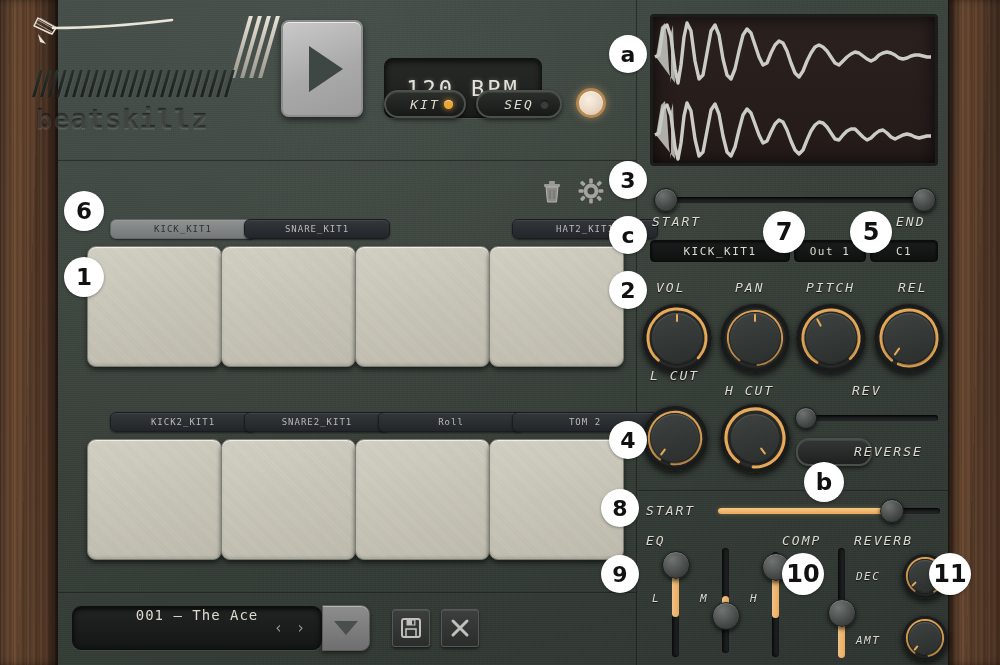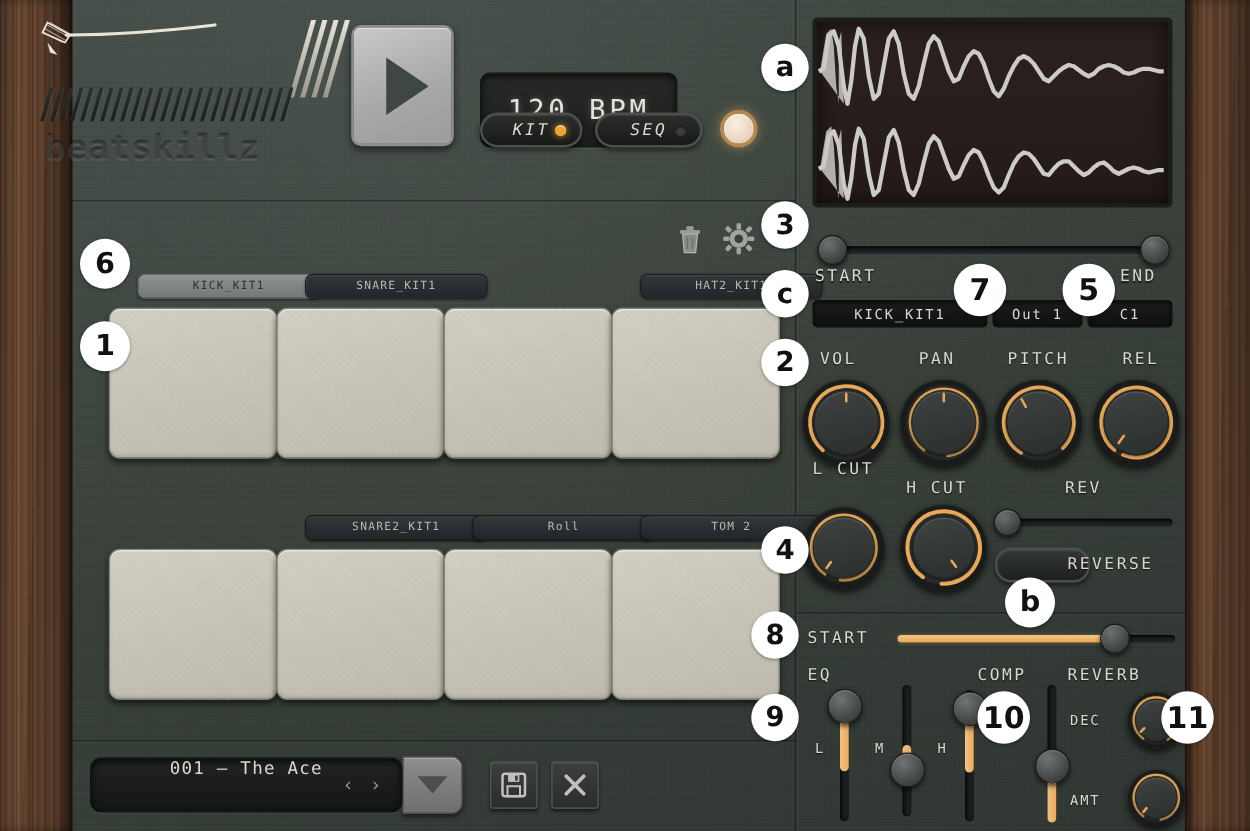--- a/index.html
+++ b/index.html
@@ -204,20 +204,21 @@
   .scope {
     position:absolute; left: 10px; top: 14px; width: 288px; height: 152px;
     background: linear-gradient(180deg,#2b211f,#241b19);
     border: 3px solid #1b1d1b; border-radius: 4px;
     box-shadow: inset 0 0 18px rgba(0,0,0,.75);
     overflow:hidden;
   }
   .lab {
     position:absolute; font-size: 13px; letter-spacing: 2px; color:#dcd9d0;
     text-shadow: 0 1px 1px rgba(0,0,0,.7);
+    font-style: italic;
   }
   .lab.sm { font-size: 11px; letter-spacing: 1.5px; }
   .htrack {
     position:absolute; height: 6px; border-radius: 3px;
     background: linear-gradient(180deg,#111312,#24262a);
     box-shadow: inset 0 1px 2px rgba(0,0,0,.9);
   }
   .hfill {
     position:absolute; height: 6px; border-radius: 3px;
     background: linear-gradient(180deg,#f5c887,#e8a958);
@@ -398,20 +399,21 @@
 
     <div class="pad-label sel" style="left:98px;top:44px;width:146px;">KICK_KIT1</div>
     <div class="pad-label" style="left:232px;top:44px;width:146px;">SNARE_KIT1</div>
     <div class="pad-label" style="left:500px;top:44px;width:146px;">HAT2_KIT1</div>
 
     <div class="pad" style="left:75px;top:71px;width:135px;height:121px;"></div>
     <div class="pad" style="left:209px;top:71px;width:135px;height:121px;"></div>
     <div class="pad" style="left:343px;top:71px;width:135px;height:121px;"></div>
     <div class="pad" style="left:477px;top:71px;width:135px;height:121px;"></div>
 
+    <div class="pad-label" style="left:98px;top:237px;width:146px;">KICK2_KIT1</div>
     <div class="pad-label" style="left:232px;top:237px;width:146px;">SNARE2_KIT1</div>
     <div class="pad-label" style="left:366px;top:237px;width:146px;">Roll</div>
     <div class="pad-label" style="left:500px;top:237px;width:146px;">TOM 2</div>
 
     <div class="pad" style="left:75px;top:264px;width:135px;height:121px;"></div>
     <div class="pad" style="left:209px;top:264px;width:135px;height:121px;"></div>
     <div class="pad" style="left:343px;top:264px;width:135px;height:121px;"></div>
     <div class="pad" style="left:477px;top:264px;width:135px;height:121px;"></div>
   </div>
 

